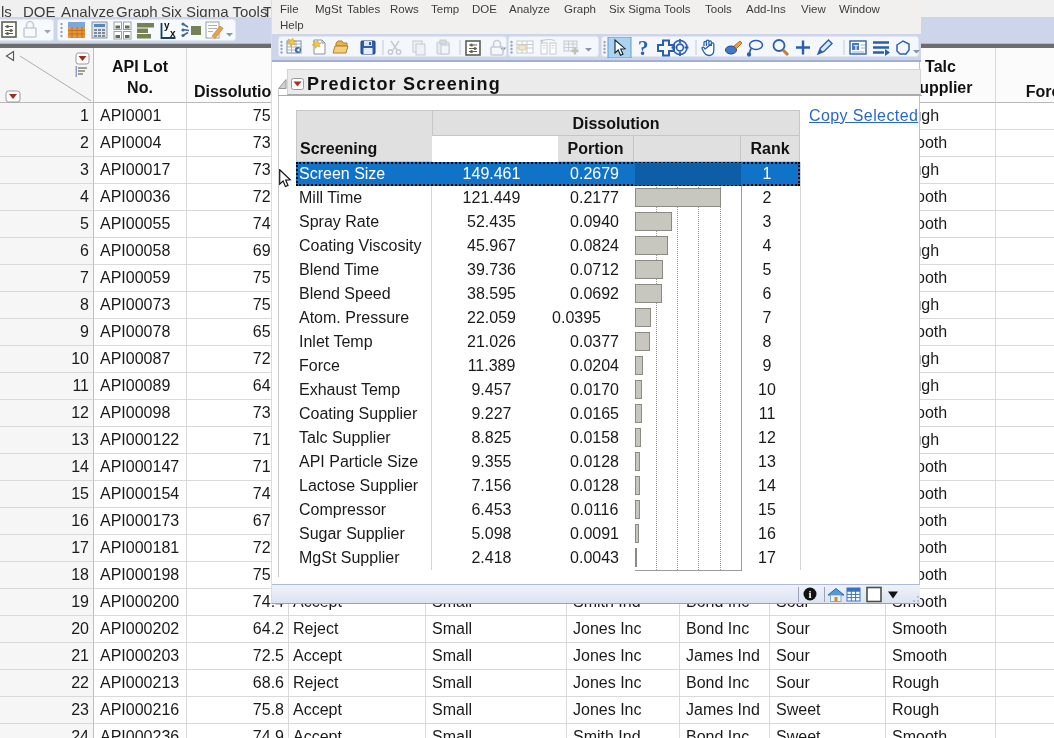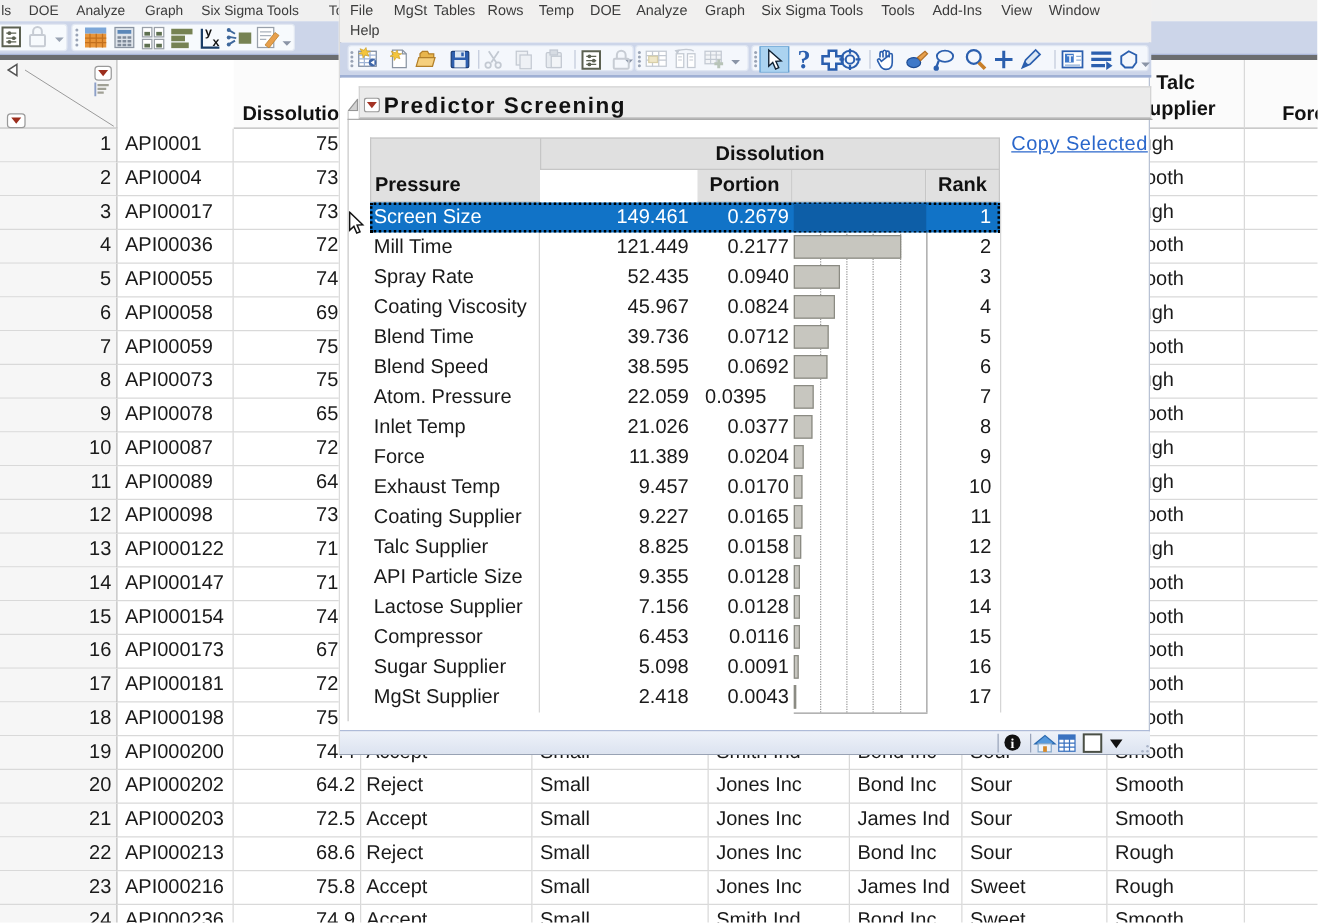--- a/index.html
+++ b/index.html
@@ -1,16 +1,16 @@
 <!DOCTYPE html>
 <html><head><meta charset="utf-8"><style>
 *{margin:0;padding:0;box-sizing:border-box}
 body{width:1054px;height:738px;overflow:hidden;position:relative;font-family:"Liberation Sans",sans-serif;background:#fff}
 #bgmenu{position:absolute;left:0;top:0;width:1054px;height:17px;background:#f0f0f0}
-#bgmenu span{position:absolute;top:3px;font-size:11px;color:#3c3c3c}
+#bgmenu span{position:absolute;top:3px;font-size:15px;color:#3c3c3c}
 #bgtool{position:absolute;left:0;top:17px;width:1054px;height:27px;background:#ccd5e9;border-bottom:1px solid #aab7d8}
 #darkbar{position:absolute;left:0;top:44px;width:1054px;height:4px;background:#6b6d6f}
 .tbgrp{position:absolute;top:2px;height:22px;background:#f7fafd;border:1px solid #e2e8f2;border-radius:3px}
 #bgtable{position:absolute;left:0;top:48px;width:1054px;height:690px;background:#fff}
 .bgrow{position:absolute;left:0;height:27px;width:1100px}
 .bc{position:absolute;top:0;height:27px;font-size:16px;color:#1a1a1a;border-right:1px solid #d9d9d9;border-bottom:1px solid #d9d9d9;line-height:26px}
 .lft{padding-left:6px}
 .rgt{text-align:right;padding-right:4px}
 .rnum{text-align:right;padding-right:4px;background:#f6f6f6;border-right:1px solid #bfbfbf}
 .bhc{position:absolute;top:0;height:55px;background:#fbfbfb;border-right:1px solid #d9d9d9;border-bottom:1px solid #b9b9b9;font-weight:bold;font-size:16px;color:#111;text-align:center}
@@ -19,21 +19,21 @@
 #pmenu span{position:absolute;font-size:11.5px;color:#3c3c3c}
 #ptool{position:absolute;left:0;top:34px;width:649px;height:28px;background:#ccd5e9;border-bottom:2px solid #9fb0d4}
 .tgrp{position:absolute;top:2px;height:21px;background:#f4f7fc;border:1px solid #dfe6f2;border-radius:3px}
 #spine{position:absolute;left:6px;top:89px;width:1px;height:488px;background:#c9c9c9}
 #titleband{position:absolute;left:15px;top:69px;width:634px;height:26px;background:#ebebeb;border:1px solid #d4d4d4;border-bottom:1px solid #a9a9a9}
 #title{position:absolute;left:35px;top:74px;font-size:18px;font-weight:bold;color:#111;letter-spacing:1.2px}
 #copysel{position:absolute;left:537px;top:107px;font-size:16px;letter-spacing:0.4px;color:#2a67cb;text-decoration:underline}
 .rhdr{position:absolute;background:#e0e0e0;border:1px solid #c6c6c6;font-weight:bold;font-size:16px;color:#111}
 .rrow{position:absolute;left:24px;width:504px;height:24px}
 .rc{position:absolute;top:0;height:24px;line-height:24px;font-size:16px;color:#1a1a1a;white-space:nowrap}
-.rr{text-align:right}
+.rr{text-align:center}
 .sel{background:#1173c7;outline:2px dotted #000;outline-offset:-2px}
 .sel .rc{color:#fff}
 .bar{position:absolute;top:2px;height:19px;background:#c7c6bf;border:1px solid #8b8b83}
 .selbar{position:absolute;top:1px;height:22px;background:#0d5ea7}
 .gline{position:absolute;width:1px;border-left:1px dotted #9a9a9a}
 #pstatus{position:absolute;left:0;top:584px;width:648px;height:19px;background:linear-gradient(#eef2f9,#dce3f0);border-top:1px solid #aebbd8}
 .vsep{position:absolute;top:2px;height:15px;width:1px;background:#9aa5bb}
 </style></head>
 <body>
 <div id="bgmenu">
@@ -119,20 +119,21 @@
         <rect x="206" y="3" width="13" height="16" fill="#fff" stroke="#98a0aa"></rect>
    <path d="M208 6.5h9M208 9.5h9M208 12.5h5" stroke="#aab2bc" stroke-width="1"></path>
    <path d="M212 17l8-10 3.2 2.3-8 10z" fill="#e8a04c" stroke="#b97d28" stroke-width="0.6"></path>
       </g>
   <path d="M226 11h7M226 14l3.5 3.5 3.5-3.5z" fill="#8a94a6"></path>
  </svg>
 </div>
 <div id="darkbar"></div>
 <div id="bgtable">
  <div class="bhc" style="left:0;width:94px;background:#f5f5f5;border-right-color:#bfbfbf"></div>
+ <div class="bhc" style="left:94px;width:93px;line-height:21px;padding-top:8px">API Lot<br>No.</div>
  <div class="bhc" style="left:187px;width:102px;line-height:88px">Dissolution</div>
  <div class="bhc" style="left:289px;width:137px"></div>
  <div class="bhc" style="left:426px;width:141px"></div>
  <div class="bhc" style="left:567px;width:113px"></div>
  <div class="bhc" style="left:680px;width:90px"></div>
  <div class="bhc" style="left:770px;width:116px"></div>
  <div class="bhc" style="left:886px;width:110px;line-height:21px;padding-top:8px">Talc<br>Supplier</div>
  <div class="bhc" style="left:996px;width:104px;line-height:88px">Force</div>
  <svg style="position:absolute;left:0;top:0" width="94" height="55" viewBox="0 0 94 55">
    <path d="M20 8 L91 53" stroke="#9a9a9a" stroke-width="0.8" fill="none"></path>
@@ -613,21 +614,21 @@
   <path d="M8 0.5v9H0.8z" fill="#d2d2d2" stroke="#969696" stroke-width="1"></path>
  </svg>
  <svg style="position:absolute;left:19px;top:78px" width="13" height="12" viewBox="0 0 13 12">
   <rect x="0.5" y="0.5" width="12" height="11" rx="2" fill="#fff" stroke="#999"></rect>
   <path d="M2.5 3.5h8l-4 5z" fill="#a33324"></path>
  </svg>
  <div id="title">Predictor Screening</div>
  <div style="position:absolute;left:6px;top:95px;width:644px;height:1px;background:#ababab"></div>
  <div id="copysel">Copy Selected</div>
  <div class="rhdr" style="left:24px;top:110px;width:136px;height:52px;border-right:none">
-   <div style="position:absolute;left:3px;bottom:3px">Pressure</div>
+   <div style="position:absolute;left:3px;bottom:3px">Screening</div>
     </div>
  <div class="rhdr" style="left:160px;top:110px;width:368px;height:26px;text-align:center;line-height:25px">Dissolution</div>
  <div class="rhdr" style="left:286px;top:136px;width:76px;height:26px;text-align:center;line-height:25px;border-top:none;border-left:none">Portion</div>
  <div class="rhdr" style="left:362px;top:136px;width:107px;height:26px;border-top:none;border-left:none"></div>
  <div class="rhdr" style="left:469px;top:136px;width:59px;height:26px;text-align:center;line-height:25px;border-top:none;border-left:none">Rank</div>
  <div style="position:absolute;left:159px;top:162px;width:1px;height:408px;background:#d5d5d5"></div>
  <div class="gline" style="left:384px;top:162px;height:408px"></div>
  <div class="gline" style="left:405px;top:162px;height:408px"></div>
  <div class="gline" style="left:426px;top:162px;height:408px"></div>
  <div class="gline" style="left:448px;top:162px;height:408px"></div>

